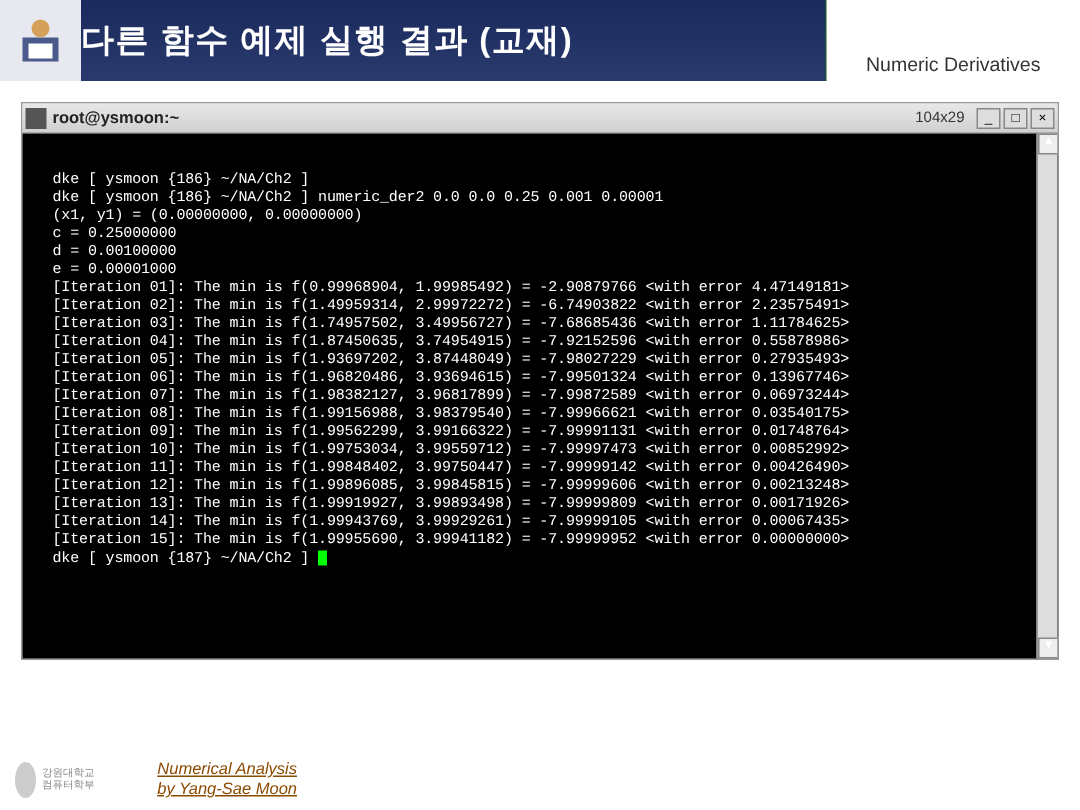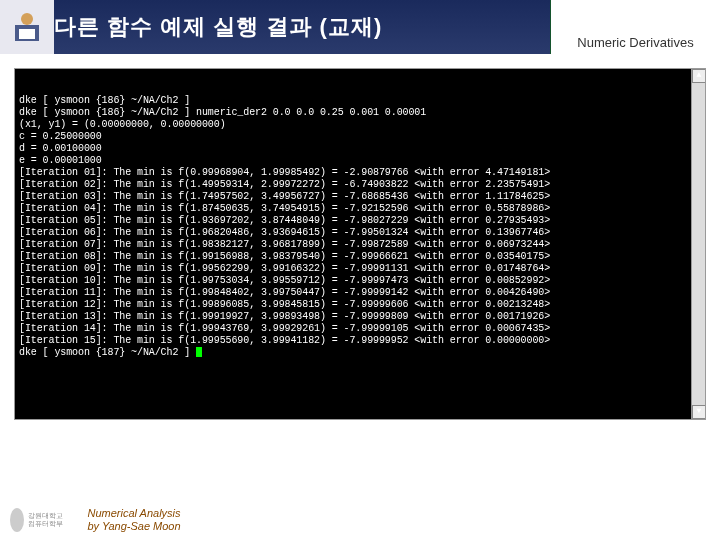--- a/index.html
+++ b/index.html
@@ -8,50 +8,58 @@
   .header-icon { width: 54px; background: #e8e8f0; display: flex; align-items: center; justify-content: center; }
   .header-icon svg { width: 36px; height: 36px; }
   .header-title { flex: 1; background: linear-gradient(to bottom, #1a2a5c 0%, #2a3a6c 100%); color: #fff; font-size: 22px; font-weight: bold; display: flex; align-items: center; letter-spacing: 1px; }
   .header-right { width: 170px; background: #fff; display: flex; align-items: flex-end; justify-content: center; padding-bottom: 4px; font-size: 13px; color: #333; border-left: 1px solid #14532d; }
   .terminal-frame { margin: 14px 14px 0 14px; border: 1px solid #999; background: #ececec; }
   .titlebar { height: 20px; background: linear-gradient(to bottom, #e8e8e8, #d0d0d0); display: flex; align-items: center; font-size: 11px; padding: 0 2px; border-bottom: 1px solid #aaa; }
   .titlebar-icon { width: 14px; height: 14px; background: #555; margin-right: 4px; }
   .titlebar-title { flex: 1; font-weight: bold; color: #222; }
   .titlebar-info { font-size: 10px; color: #333; margin-right: 6px; }
   .titlebar-btn { width: 16px; height: 14px; background: #ddd; border: 1px solid #888; margin-left: 2px; text-align: center; line-height: 10px; font-size: 9px; cursor: pointer; }
-  .terminal-body { background: #000; color: #fff; font-family: 'Courier New', monospace; font-size: 10px; line-height: 12px; padding: 2px 4px; height: 350px; overflow: hidden; white-space: pre; position: relative; }
+  .terminal-body { background: #000; color: #fff; font-family: 'Courier New', monospace; font-size: 10px; line-height: 12px; padding: 2px 20px; height: 350px; overflow: hidden; white-space: pre; position: relative; }
   .terminal-body .inner { letter-spacing: -0.1px; }
   .scrollbar { position: absolute; right: 0; top: 0; width: 14px; height: 100%; background: #ddd; border-left: 1px solid #999; }
   .scroll-btn { width: 14px; height: 14px; background: #eee; border: 1px solid #888; font-size: 8px; text-align: center; line-height: 10px; }
   .scroll-track { flex: 1; }
   .scrollbar { display: flex; flex-direction: column; }
   .footer { position: absolute; bottom: 0; left: 0; right: 0; height: 40px; display: flex; align-items: center; }
   .footer-logo { width: 60px; height: 30px; margin-left: 10px; display: flex; align-items: center; }
   .footer-logo-circle { width: 24px; height: 24px; border-radius: 50%; background: #ccc; margin-right: 4px; }
   .footer-logo-text { font-size: 7px; color: #888; line-height: 8px; }
   .footer-page { flex: 1; text-align: center; font-size: 12px; color: #333; }
-  .footer-credit { width: 150px; text-align: center; font-size: 11px; font-style: italic; color: #8a4a00; line-height: 13px; padding-right: 22px; }
+  .footer-credit { width: 150px; text-align: right; font-size: 11px; font-style: italic; color: #8a4a00; line-height: 13px; padding-right: 22px; text-decoration: underline; }
   .cursor-block { display: inline-block; width: 6px; height: 10px; background: #0f0; vertical-align: middle; }
 </style>
 </head>
 <body>
 
 <div class="header">
   <div class="header-icon">
     <svg viewBox="0 0 36 36">
         <rect x="6" y="16" width="24" height="16" fill="#4a5a8a"></rect>
         <circle cx="18" cy="10" r="6" fill="#d4a05a"></circle>
         <rect x="10" y="20" width="16" height="10" fill="#fff"></rect>
       </svg>
   </div>
   <div class="header-title">다른 함수 예제 실행 결과 (교재)</div>
   <div class="header-right">Numeric Derivatives</div>
 </div>
 
 <div class="terminal-frame">
+  <div class="titlebar">
+    <div class="titlebar-icon"></div>
+    <div class="titlebar-title">root@ysmoon:~</div>
+    <div class="titlebar-info">104x29</div>
+    <div class="titlebar-btn">_</div>
+    <div class="titlebar-btn">□</div>
+    <div class="titlebar-btn">×</div>
+  </div>
   <div class="terminal-body">
     <div class="inner" id="term-inner">dke [ ysmoon {186} ~/NA/Ch2 ]
 dke [ ysmoon {186} ~/NA/Ch2 ] numeric_der2 0.0 0.0 0.25 0.001 0.00001
 (x1, y1) = (0.00000000, 0.00000000)
 c = 0.25000000
 d = 0.00100000
 e = 0.00001000
 [Iteration 01]: The min is f(0.99968904, 1.99985492) = -2.90879766 &lt;with error 4.47149181&gt;
 [Iteration 02]: The min is f(1.49959314, 2.99972272) = -6.74903822 &lt;with error 2.23575491&gt;
 [Iteration 03]: The min is f(1.74957502, 3.49956727) = -7.68685436 &lt;with error 1.11784625&gt;

